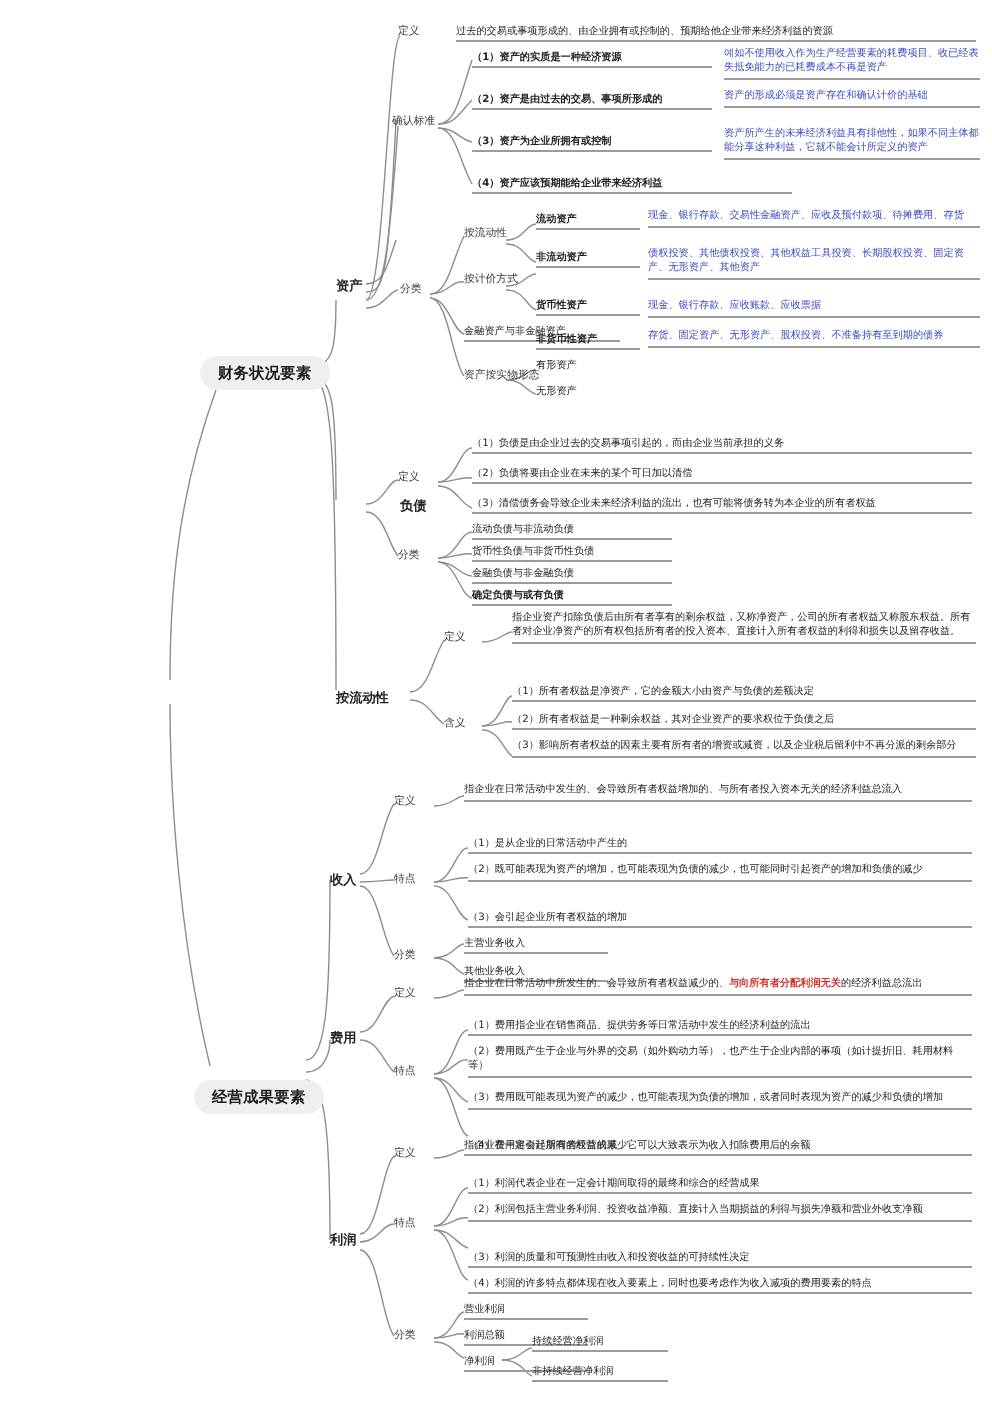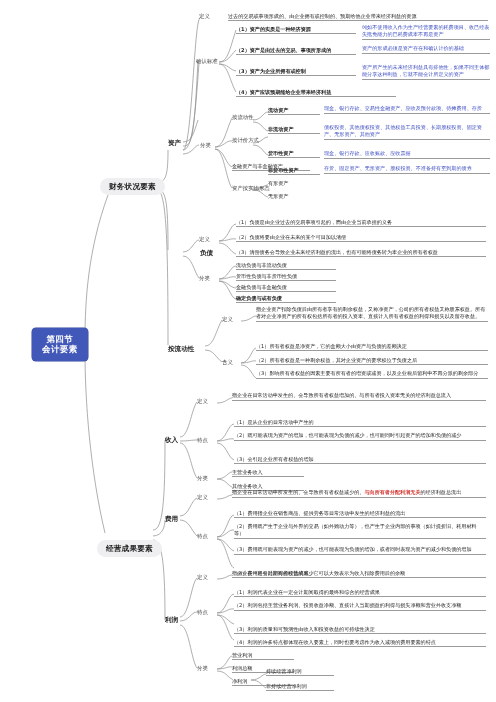--- a/index.html
+++ b/index.html
@@ -129,24 +129,20 @@
     <path d="M217,613 C226,613 228,608 234,609"></path>
     <path d="M217,615 C226,615 228,622 234,624"></path>
     <path d="M217,615 C226,615 228,638 234,640"></path>
     <path d="M217,669 C226,669 228,656 232,656"></path>
     <path d="M217,669 C226,669 228,666 232,667"></path>
     <path d="M217,671 C226,671 228,678 232,679"></path>
     <path d="M251,680 C260,680 262,674 266,674"></path>
     <path d="M251,680 C260,680 262,686 266,688"></path>
   </svg>
 
-  <div class="node root" style="left:32px;top:328px;">
-    <span>第四节</span>
-    <span>会计要素</span>
-  </div>
 
   <div class="node l1" style="left:100px;top:178px;">财务状况要素</div>
   <div class="node l1" style="left:97px;top:540px;">经营成果要素</div>
 
   <div class="node l2" style="left:168px;top:139px;text-align:center;">资产</div>
   <div class="node l3" style="left:199px;top:13px;">定义</div>
   <div class="node l3" style="left:196px;top:58px;">确认标准</div>
   <div class="node l3" style="left:200px;top:142px;">分类</div>
 
   <div class="node leaf" style="left:228px;top:13px;width:260px;">过去的交易或事项形成的、由企业拥有或控制的、预期给他企业带来经济利益的资源</div>

